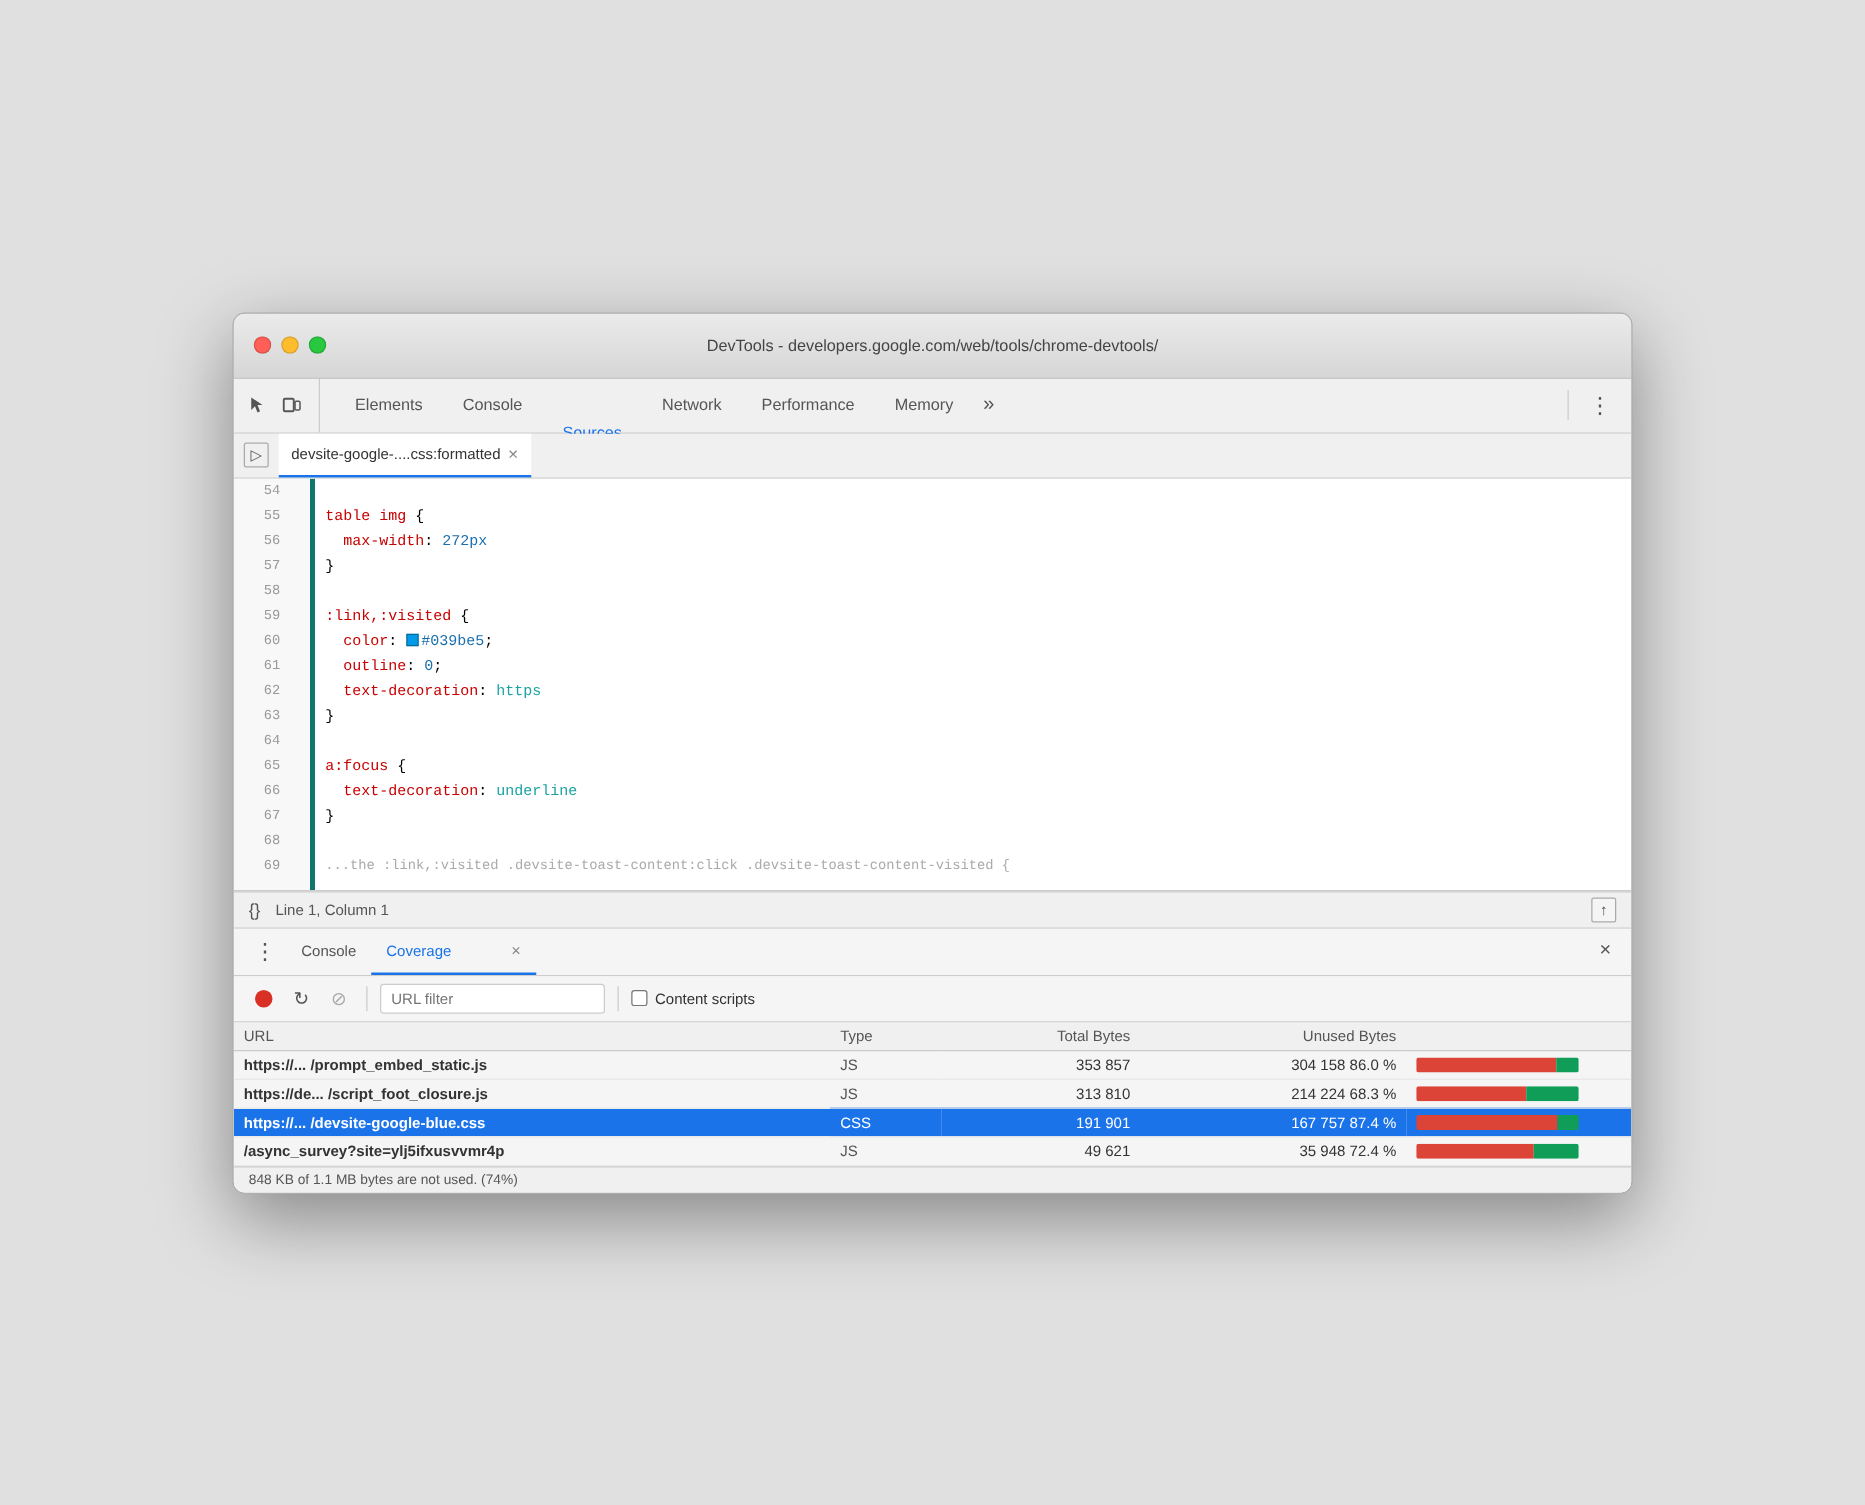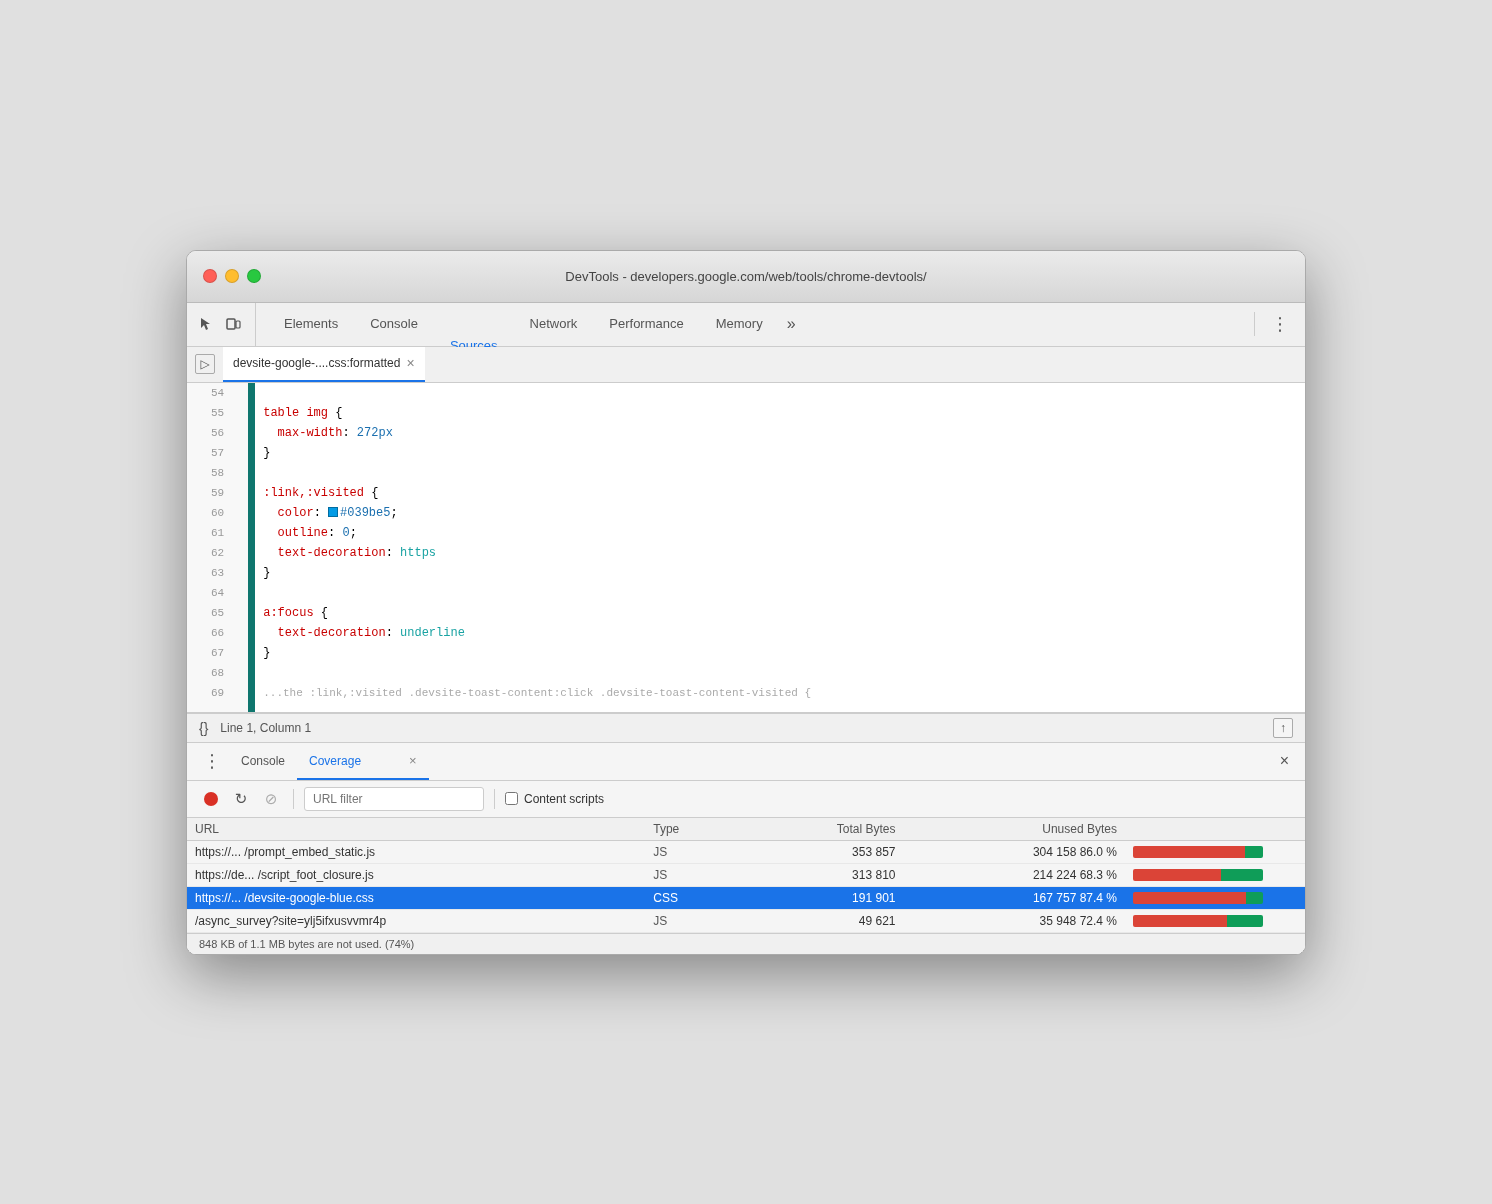--- a/index.html
+++ b/index.html
@@ -196,21 +196,21 @@
       height: 330px;
       border-bottom: 1px solid #ccc;
       display: flex;
     }
 
     .line-numbers {
       background: #f8f8f8;
       color: #999;
       text-align: right;
       padding: 0 24px;
-      border-right: 7px solid #0f766e;
+      border-right: 4px solid #0f766e;
       user-select: none;
       min-width: 46px;
     }
 
     .line-numbers div {
       height: 20px;
       line-height: 20px;
       font-size: 11px;
     }
 
@@ -425,20 +425,21 @@
     .coverage-table td {
       padding: 4px 8px;
       color: #333;
     }
 
     .coverage-table td.url-cell {
       max-width: 280px;
       overflow: hidden;
       text-overflow: ellipsis;
       white-space: nowrap;
+      font-weight: bold;
     }
 
     .coverage-table td.type-cell {
       color: #555;
     }
 
     .coverage-table td.number-cell {
       text-align: right;
     }
 

